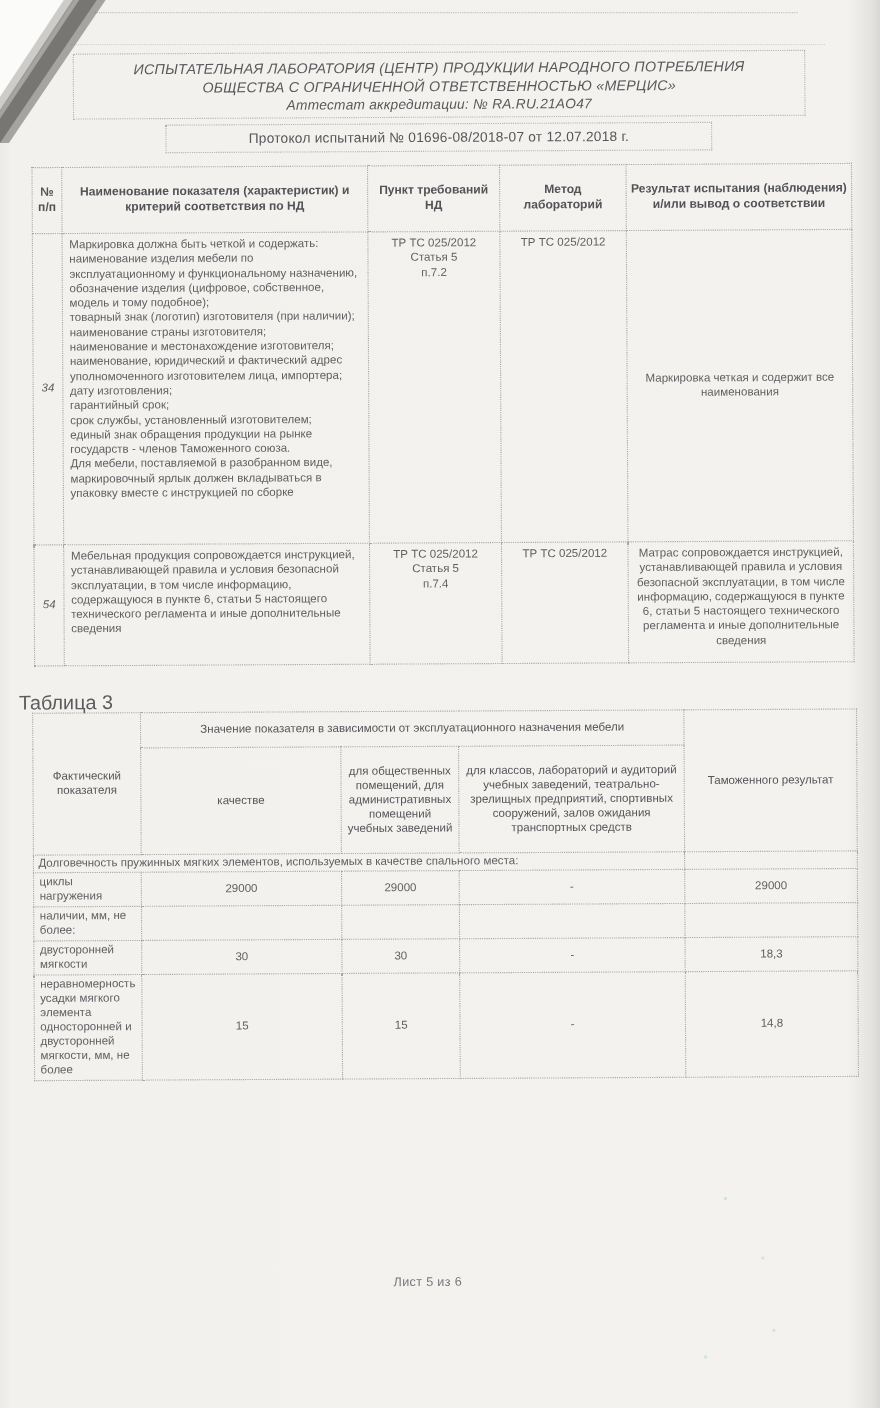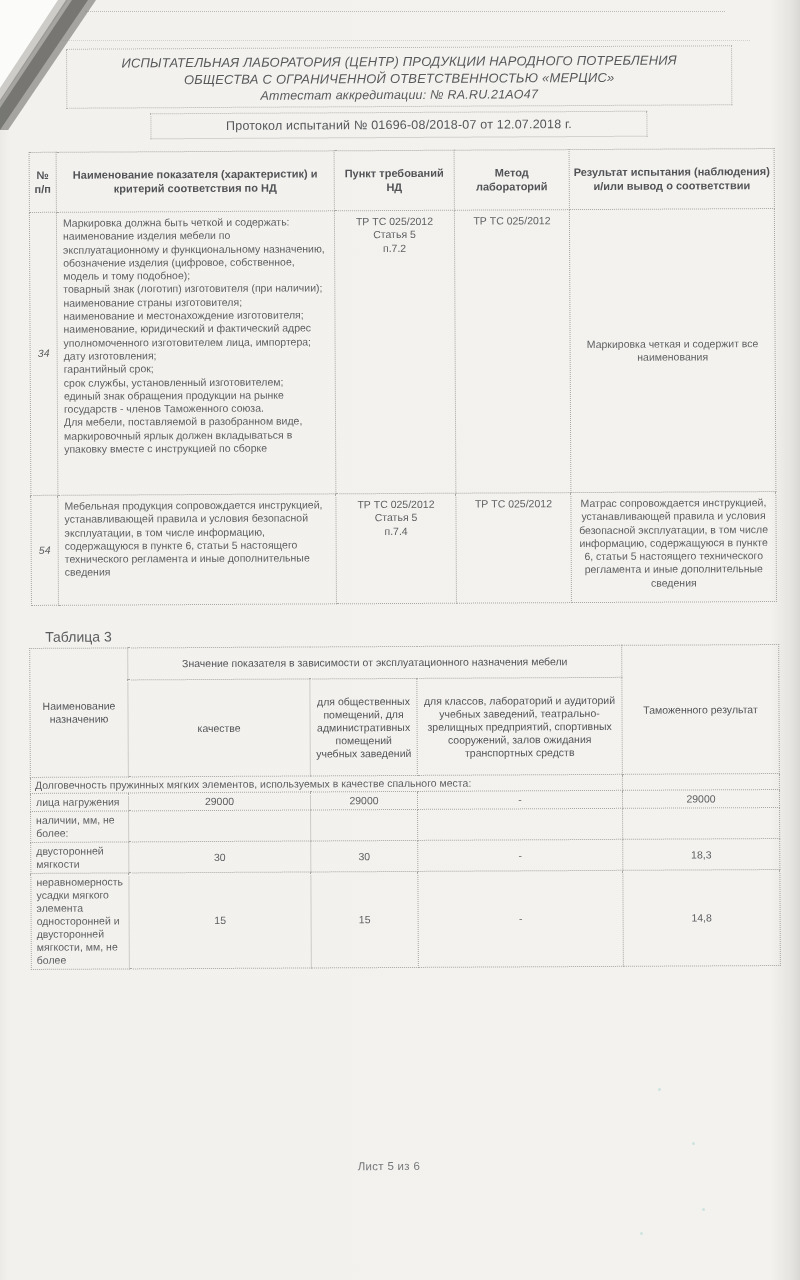--- a/index.html
+++ b/index.html
@@ -44,21 +44,21 @@
   .t1 th{font-weight:bold;font-size:11px;line-height:13.5px;text-align:center;vertical-align:middle;color:#525356;padding:4px 3px;white-space:pre-line;}
   .t1 thead tr{height:60px;}
   .t1 td{padding:4px 6px;vertical-align:top;line-height:13.3px;}
   .t1 .num{text-align:center;vertical-align:middle;font-style:italic;padding:2px;}
   .t1 .name{white-space:pre-line;}
   .t1 .cen{text-align:center;white-space:pre-line;}
   .t1 .mid{vertical-align:middle;}
   .t1 tr.r34{height:283px;}
   .t1 tr.r35{height:110px;}
 
-  .t3-label{position:absolute;left:44px;top:627px;font-size:14px;color:#5a5b5d;}
+  .t3-label{position:absolute;left:16px;top:627px;font-size:18px;color:#5a5b5d;}
   .t3{position:absolute;left:28px;top:646px;width:749px;font-size:10.5px;}
   .t3 td{padding:2px 5px;line-height:13px;}
   .t3 .hdr{text-align:center;vertical-align:middle;color:#545558;}
   .t3 tr.h1{height:32px;}
   .t3 tr.h2{height:97px;}
   .t3 .section{height:16px;padding:1px 4px;}
   .t3 .val{text-align:center;vertical-align:middle;}
   .t3 tr.r-cycles{height:18px;}
   .t3 tr.r-shrink{height:17px;}
   .t3 tr.r-two{height:18px;}
@@ -151,35 +151,35 @@
     <table class="t3">
       <colgroup>
         <col style="width:98px">
           <col style="width:182px">
           <col style="width:107px">
           <col style="width:205px">
           <col style="width:157px">
       </colgroup>
       <tbody>
         <tr class="h1">
-          <td class="hdr" rowspan="2">Наименование назначению</td>
+          <td class="hdr" rowspan="2">Фактический показателя</td>
           <td class="hdr" colspan="3">Значение показателя в зависимости от эксплуатационного назначения мебели</td>
           <td class="hdr" rowspan="2">Таможенного результат</td>
         </tr>
         <tr class="h2">
           <td class="hdr">качестве</td>
           <td class="hdr">для общественных помещений, для административных помещений учебных заведений</td>
           <td class="hdr">для классов, лабораторий и аудиторий учебных заведений, театрально-зрелищных предприятий, спортивных сооружений, залов ожидания транспортных средств</td>
         </tr>
         <tr>
           <td class="section" colspan="4">Долговечность пружинных мягких элементов, используемых в качестве спального места:</td>
           <td class="section"></td>
         </tr>
         <tr class="r-cycles">
-          <td>лица нагружения</td>
+          <td>циклы нагружения</td>
           <td class="val">29000</td>
           <td class="val">29000</td>
           <td class="val">-</td>
           <td class="val">29000</td>
         </tr>
         <tr class="r-shrink">
           <td>наличии, мм, не более:</td>
           <td class="val"></td>
           <td class="val"></td>
           <td class="val"></td>

